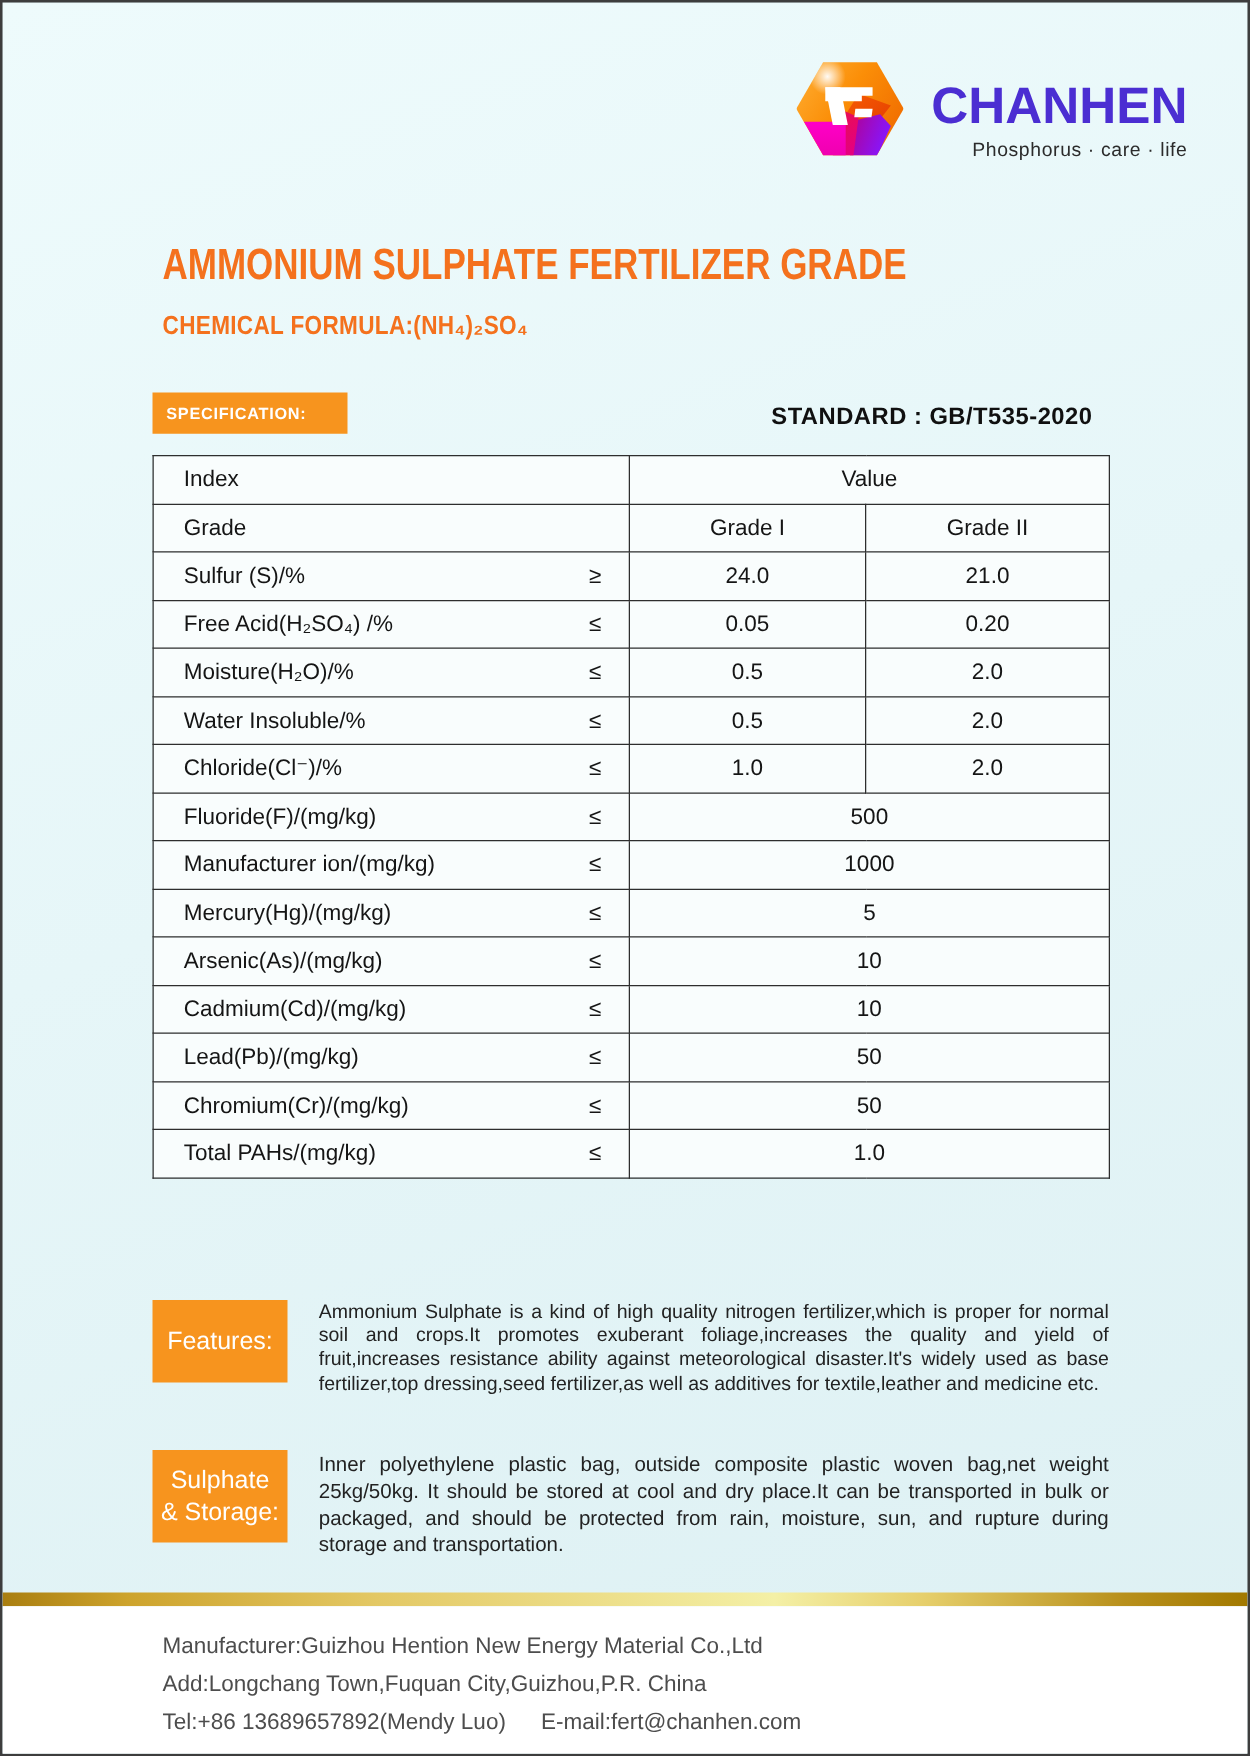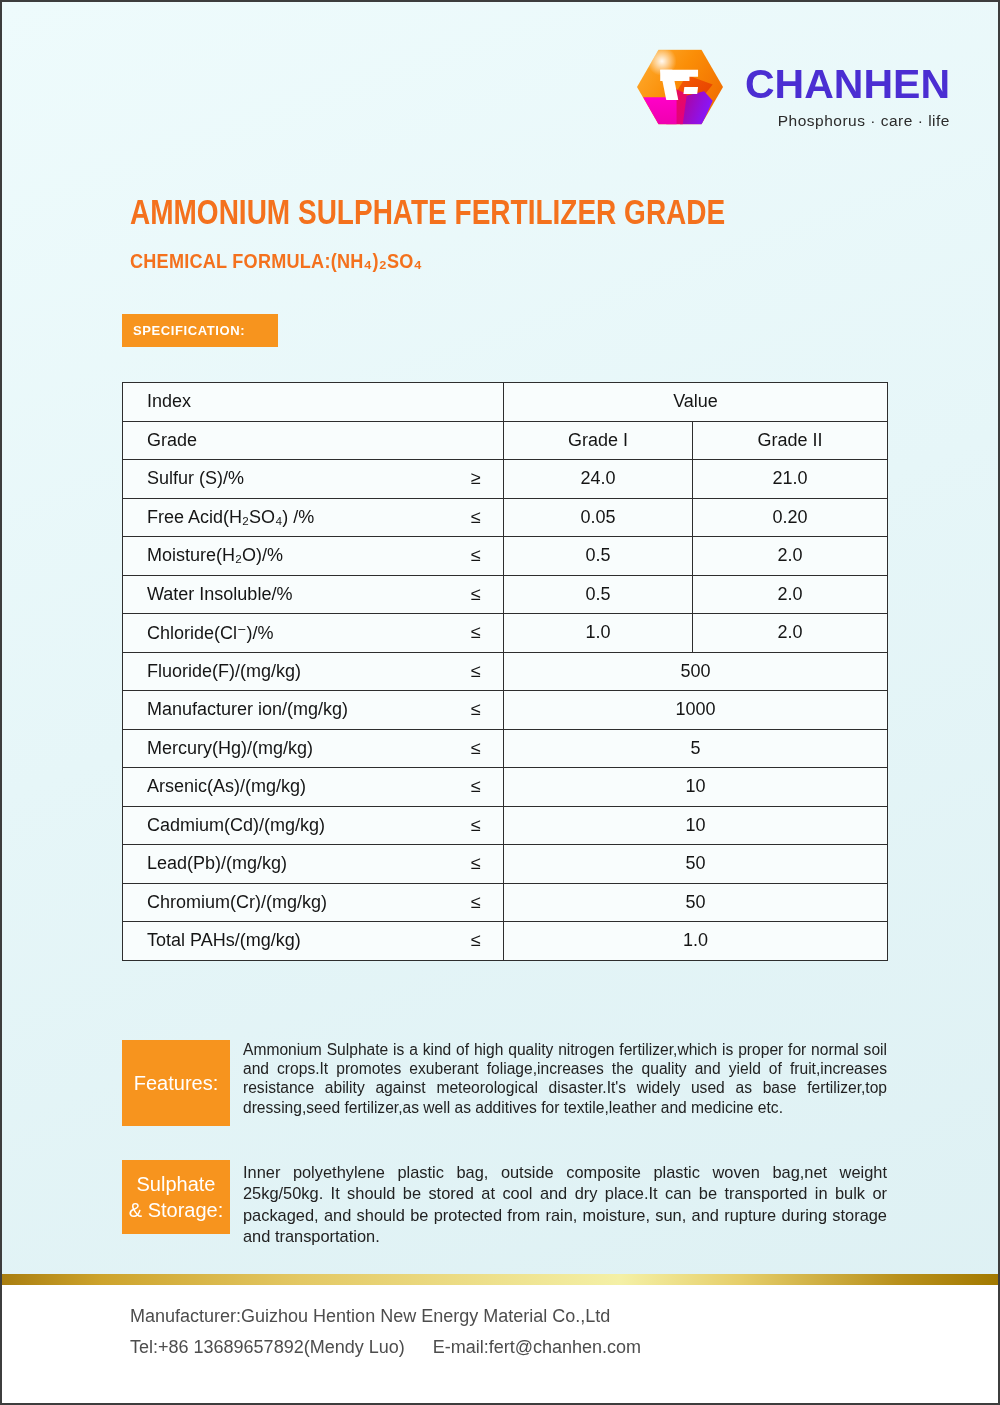--- a/index.html
+++ b/index.html
@@ -36,45 +36,45 @@
     background:#F7941E; color:#fff; font-size:13px; font-weight:bold;
     display:flex; align-items:center; padding-left:11px; letter-spacing:0.6px;
   }
   .standard-line {
     position:absolute; top:321px; right:124px;
     font-size:19px; font-weight:bold; color:#101010; letter-spacing:0.4px;
   }
 
   
   .spec-table {
-    position:absolute; top:380px; left:120px; width:765px;
+    position:absolute; top:362px; left:120px; width:765px;
     border-collapse:collapse; table-layout:fixed;
   }
   .spec-table td {
     border:1.5px solid #2e2e2e; background:#f9fdfd; height:38.5px;
     font-size:18px; color:#151515; vertical-align:middle;
   }
   .label-cell { text-align:left; }
   .label-cell .inner { display:flex; justify-content:space-between; align-items:center; padding:0 22px 0 24px; }
   .val-cell { text-align:center;margin-top:10px; }
   .op { font-size:18px; }
 
   
   .info-row { position:absolute; left:120px; width:765px; display:flex; align-items:stretch; }
   .features-row { top:1038px; }
   .package-row { top:1158px; }
   .info-badge {
     flex:0 0 108px; background:#F7941E; color:#fff;
     display:flex; flex-direction:column; align-items:center; justify-content:center;
     font-size:20px; line-height:1.3;
   }
-  .features-row .info-badge { height:86px;text-align:center; }
+  .features-row .info-badge { height:66px;text-align:center; }
   .package-row .info-badge { height:74px; }
   .info-text {
-    flex:1; padding-left:13px; color:#222; text-align:justify;
+    flex:1; padding-left:25px; color:#222; text-align:justify;
   }
   .features-row .info-text { font-size:15.6px; line-height:1.23; }
   .package-row .info-text { font-size:16.4px; line-height:1.3; padding-top:2px; }
 
   
   .gold-bar {
     position:absolute; top:1272px; left:0; width:100%; height:11px;
     background:linear-gradient(90deg,#a97e10 0%, #cda32c 10%, #e3c864 30%, #f4f0a6 62%, #e6cf6b 74%, #b8901c 90%, #a27900 100%);
   }
   .footer {
@@ -135,20 +135,21 @@
     <div class="brand-col">
       <div class="brand-name">CHANHEN</div>
       <div class="brand-tagline">Phosphorus · care · life</div>
     </div>
   </div>
 
   <div class="doc-title">AMMONIUM SULPHATE FERTILIZER GRADE</div>
   <div class="doc-formula">CHEMICAL FORMULA:(NH₄)₂SO₄</div>
 
   <div class="spec-box">SPECIFICATION:</div>
+  <div class="standard-line">STANDARD : GB/T535-2020</div>
 
   <table class="spec-table">
     <colgroup>
       <col style="width:381px">
         <col style="width:189px">
         <col style="width:195px">
     </colgroup>
     <thead>
       <tr>
         <td class="label-cell">
@@ -305,18 +306,19 @@
     <div class="info-badge">
       <span>Sulphate</span>
       <span>&amp; Storage:</span>
     </div>
     <div class="info-text">Inner polyethylene plastic bag, outside composite plastic woven bag,net weight 25kg/50kg. It should be stored at cool and dry place.It can be transported in bulk or packaged, and should be protected from rain, moisture, sun, and rupture during storage and transportation.</div>
   </div>
 
   <div class="gold-bar"></div>
   <div class="footer">
     <div>Manufacturer:Guizhou Hention New Energy Material Co.,Ltd</div>
+    <div>Add:Longchang Town,Fuquan City,Guizhou,P.R. China</div>
     <div>
       <span>Tel:+86 13689657892(Mendy Luo)</span><span class="email">E-mail:fert@chanhen.com</span>
     </div>
   </div>
 
 </div>
 
 </body></html>

